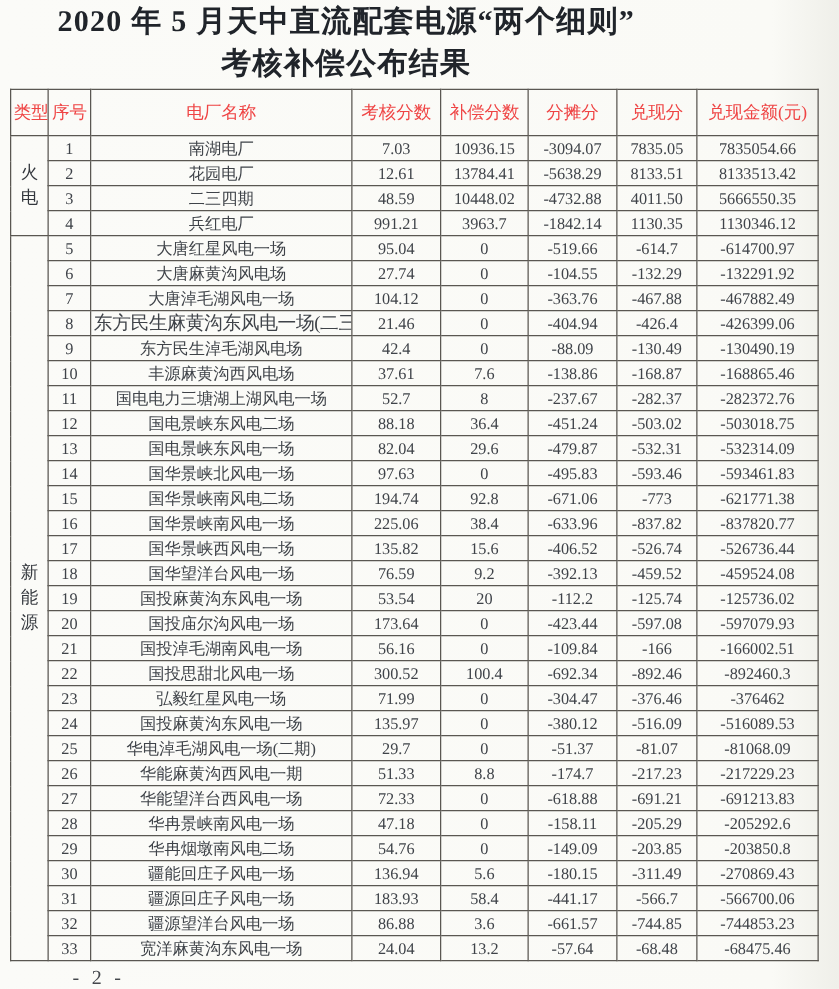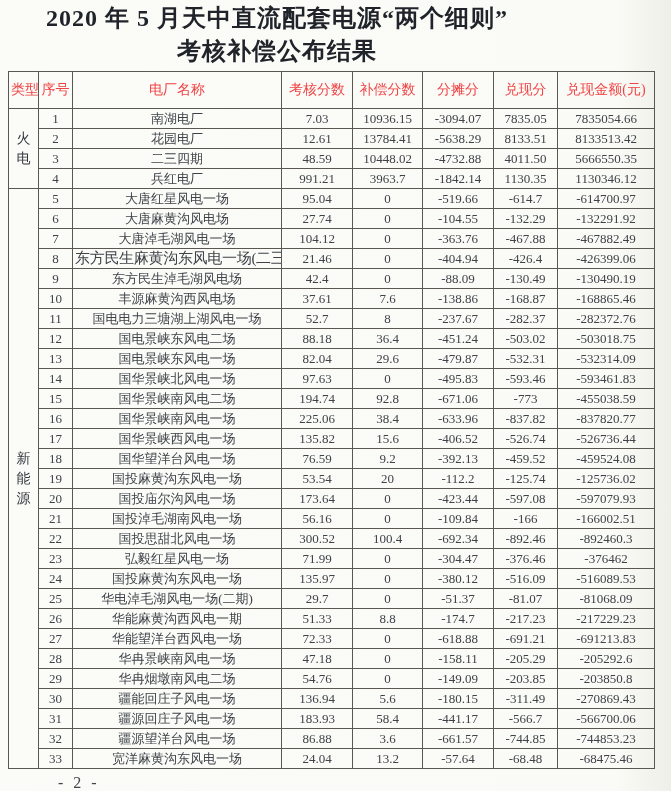--- a/index.html
+++ b/index.html
@@ -239,21 +239,21 @@
           <td class="c-cash">-593.46</td>
           <td class="c-amount">-593461.83</td>
         </tr>
         <tr>
           <td class="c-no">15</td>
           <td class="c-name">国华景峡南风电二场</td>
           <td class="c-assess">194.74</td>
           <td class="c-comp">92.8</td>
           <td class="c-share">-671.06</td>
           <td class="c-cash">-773</td>
-          <td class="c-amount">-455038.59</td>
+          <td class="c-amount">-621771.38</td>
         </tr>
         <tr>
           <td class="c-no">16</td>
           <td class="c-name">国华景峡南风电一场</td>
           <td class="c-assess">225.06</td>
           <td class="c-comp">38.4</td>
           <td class="c-share">-633.96</td>
           <td class="c-cash">-837.82</td>
           <td class="c-amount">-837820.77</td>
         </tr>

